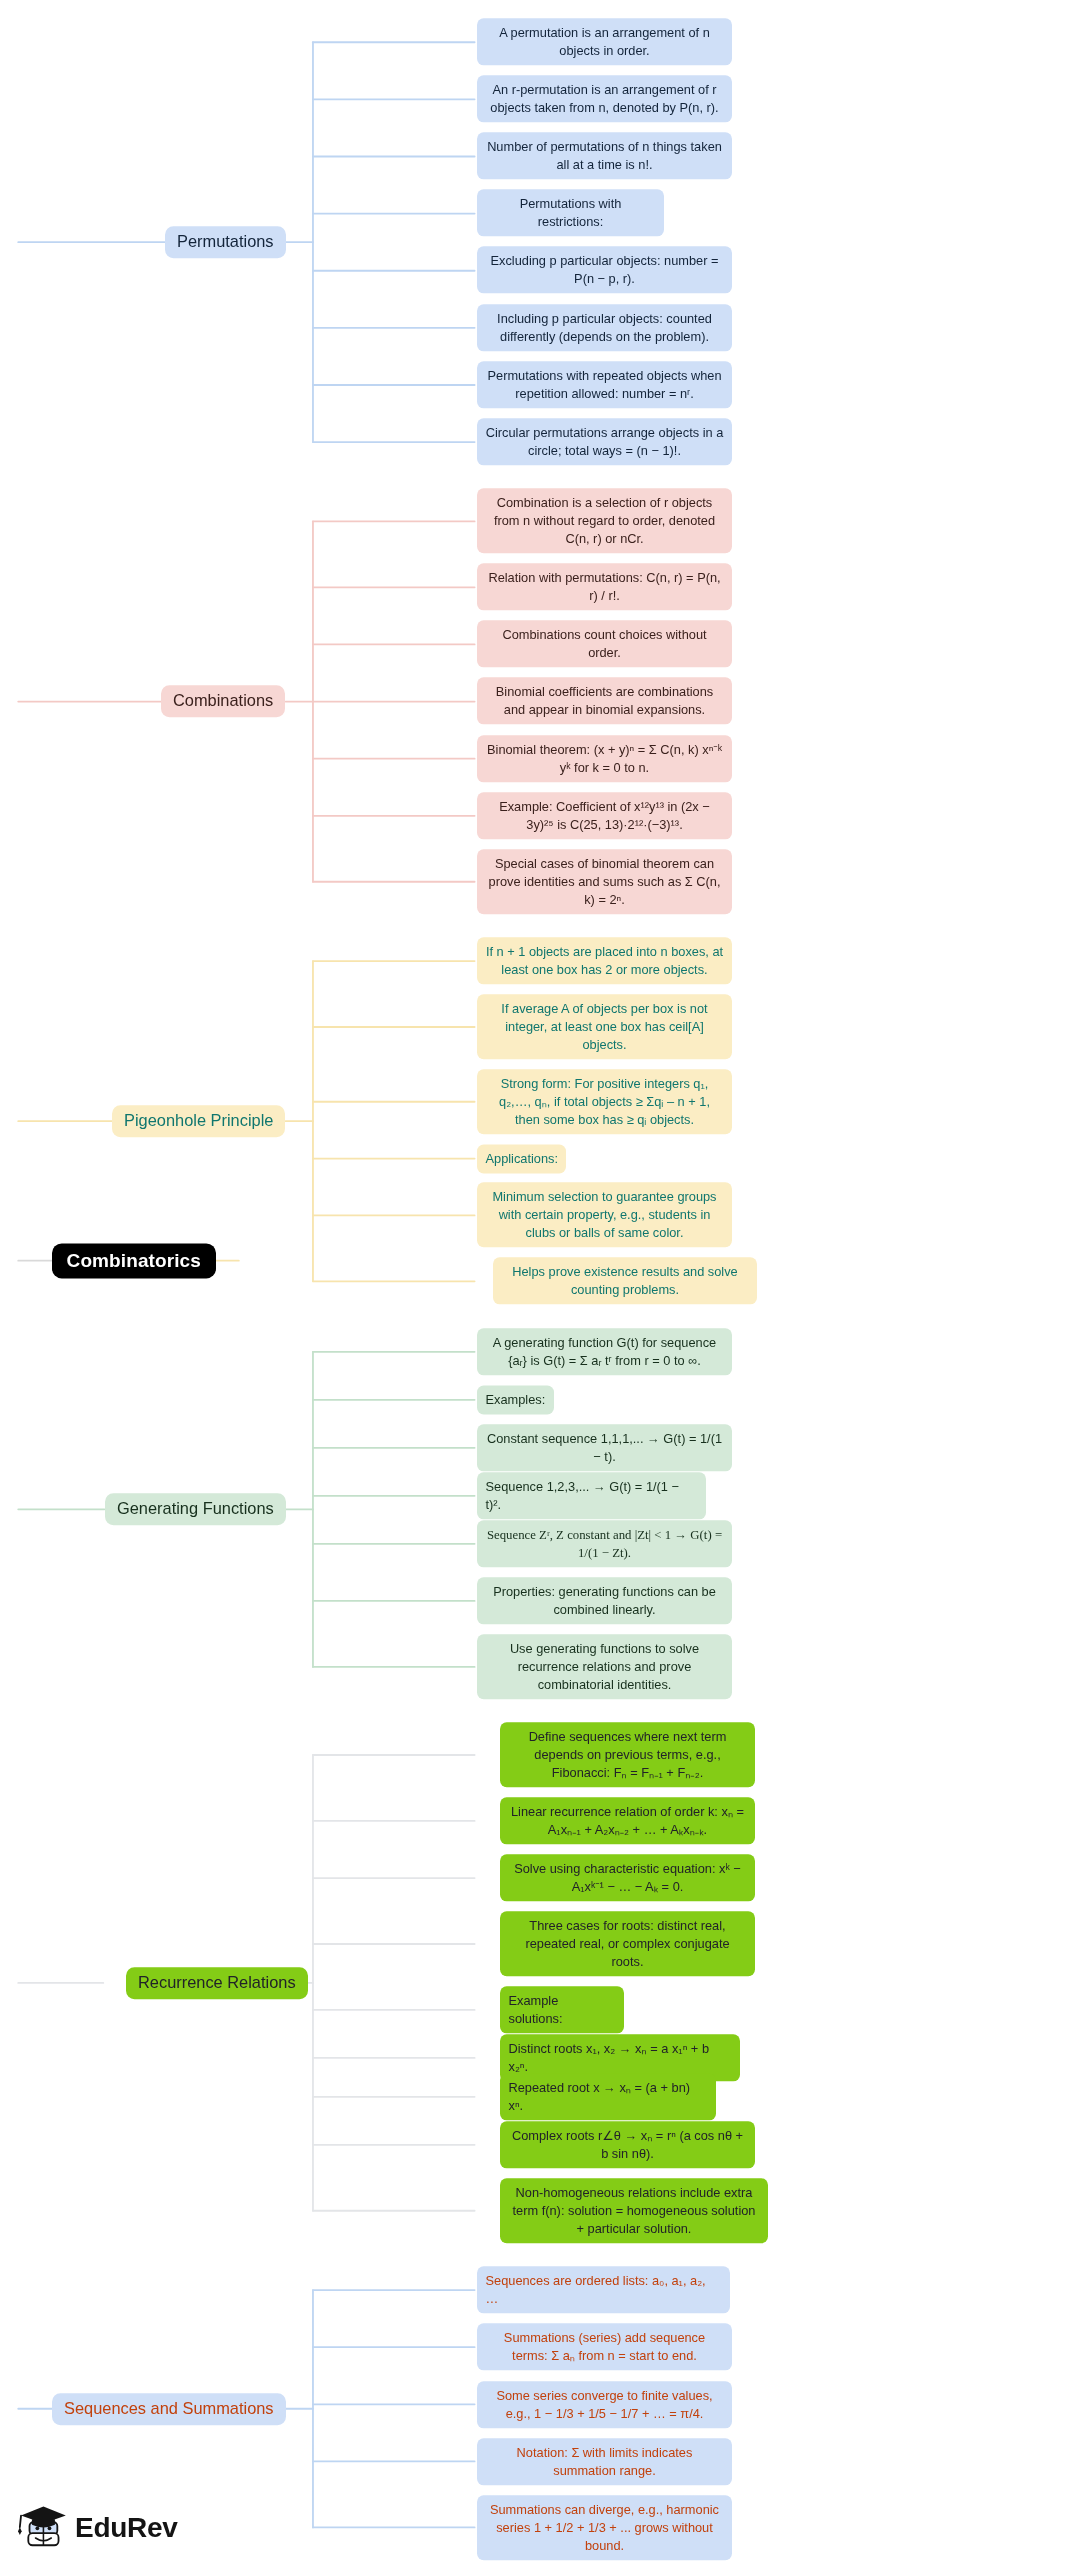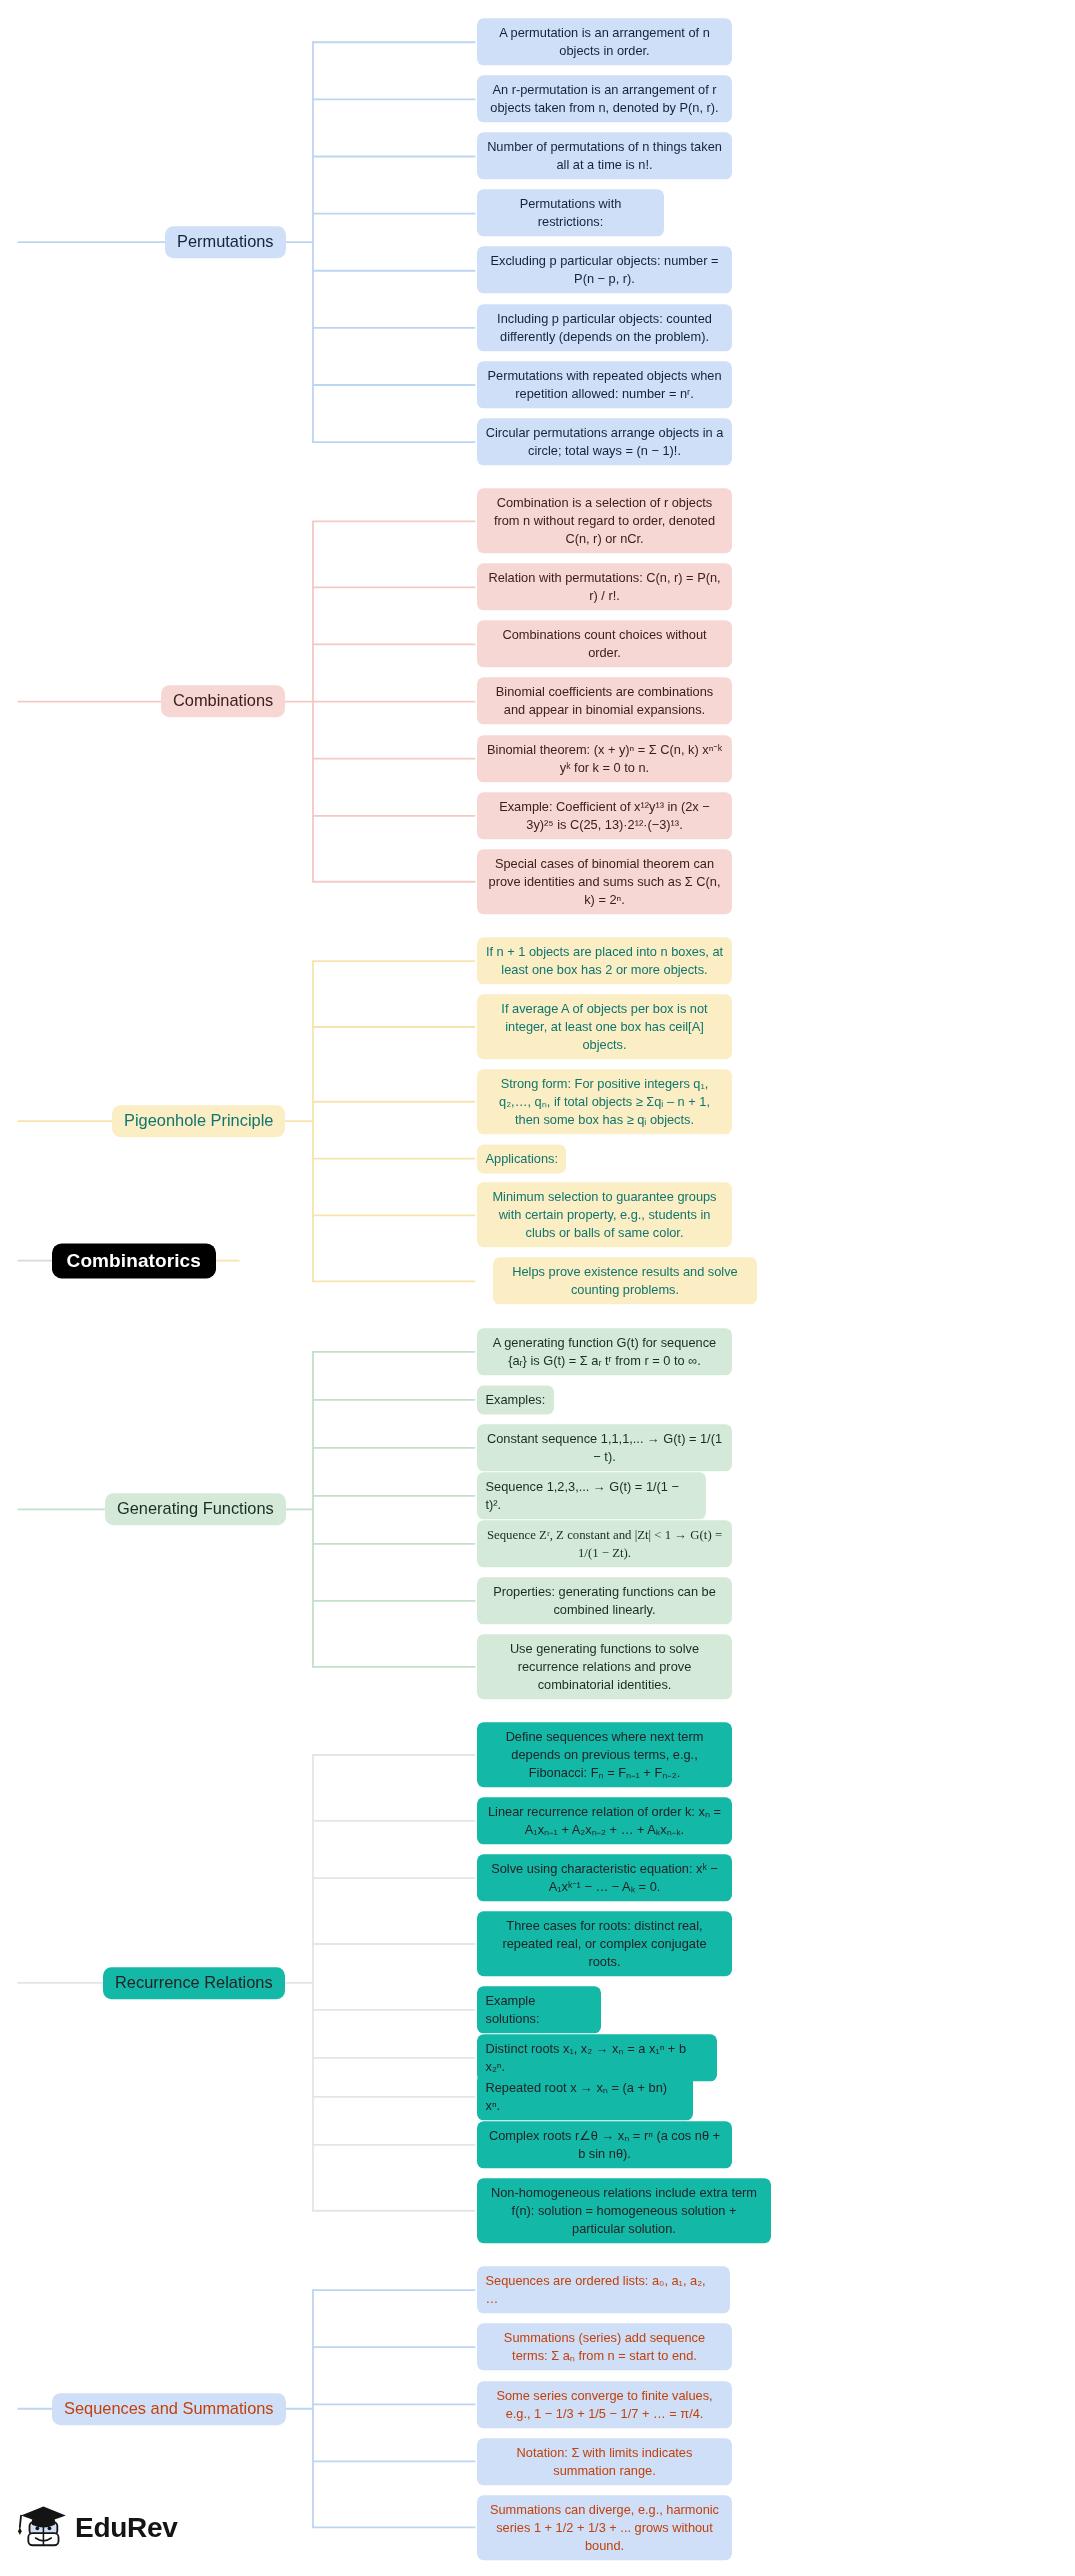--- a/index.html
+++ b/index.html
@@ -76,21 +76,21 @@
   }
   .leaf-node.pill {
     text-align: left;
   }
 
   
   .c-blue   { background: #cfdff7; color: #13243a; }
   .c-pink   { background: #f7d7d4; color: #3b211d; }
   .c-yellow { background: #fbedc4; color: #0f766e; }
   .c-green  { background: #d4e9d8; color: #17301d; }
-  .c-grey   { background: #14b8a6; color: #212328; }
+  .c-grey   { background: #84cc16; color: #212328; margin-left: 23px; }
   .c-blue2  { background: #cfdff7; color: #c2410c; }
 
   
   .logo {
     position: absolute;
     left: 14.6px;
     top: 2504px;
     display: flex;
     align-items: center;
     gap: 8.5px;
@@ -230,21 +230,21 @@
       <div class="leaf-node c-green" style="left: 477px; top: 1667px; width: 255px;">Use generating functions to solve recurrence relations and prove combinatorial identities.</div>
       <div class="branch-node c-green" style="top: 1509px; left: 105px;">Generating Functions</div>
       <div class="leaf-node c-grey" style="left: 477px; top: 1755px; width: 255px;">Define sequences where next term depends on previous terms, e.g., Fibonacci: Fₙ = Fₙ₋₁ + Fₙ₋₂.</div>
       <div class="leaf-node c-grey" style="left: 477px; top: 1821px; width: 255px;">Linear recurrence relation of order k: xₙ = A₁xₙ₋₁ + A₂xₙ₋₂ + … + Aₖxₙ₋ₖ.</div>
       <div class="leaf-node c-grey" style="left: 477px; top: 1878px; width: 255px;">Solve using characteristic equation: xᵏ − A₁xᵏ⁻¹ − … − Aₖ = 0.</div>
       <div class="leaf-node c-grey" style="left: 477px; top: 1944px; width: 255px;">Three cases for roots: distinct real, repeated real, or complex conjugate roots.</div>
       <div class="leaf-node c-grey pill" style="left: 477px; top: 2010px; width: 124px;">Example solutions:</div>
       <div class="leaf-node c-grey pill" style="left: 477px; top: 2058px; width: 240px;">Distinct roots x₁, x₂ → xₙ = a x₁ⁿ + b x₂ⁿ.</div>
       <div class="leaf-node c-grey pill" style="left: 477px; top: 2097px; width: 216px;">Repeated root x → xₙ = (a + bn) xⁿ.</div>
       <div class="leaf-node c-grey" style="left: 477px; top: 2145px; width: 255px;">Complex roots r∠θ → xₙ = rⁿ (a cos nθ + b sin nθ).</div>
-      <div class="leaf-node c-grey" style="left: 477px; top: 2211px; width: 294px;">Non-homogeneous relations include extra term f(n): solution = homogeneous solution + particular solution.</div>
+      <div class="leaf-node c-grey" style="left: 477px; top: 2211px; width: 268px;">Non-homogeneous relations include extra term f(n): solution = homogeneous solution + particular solution.</div>
       <div class="branch-node c-grey" style="top: 1983px; left: 103px;">Recurrence Relations</div>
       <div class="leaf-node c-blue2 pill" style="left: 477px; top: 2290px; width: 253px;">Sequences are ordered lists: a₀, a₁, a₂, …</div>
       <div class="leaf-node c-blue2" style="left: 477px; top: 2347px; width: 255px;">Summations (series) add sequence terms: Σ aₙ from n = start to end.</div>
       <div class="leaf-node c-blue2" style="left: 477px; top: 2405px; width: 255px;">Some series converge to finite values, e.g., 1 − 1/3 + 1/5 − 1/7 + … = π/4.</div>
       <div class="leaf-node c-blue2" style="left: 477px; top: 2462px; width: 255px;">Notation: Σ with limits indicates summation range.</div>
       <div class="leaf-node c-blue2" style="left: 477px; top: 2528px; width: 255px;">Summations can diverge, e.g., harmonic series 1 + 1/2 + 1/3 + ... grows without bound.</div>
       <div class="branch-node c-blue2" style="top: 2409px; left: 52px;">Sequences and Summations</div>
     </div>
 
   <div class="logo">

